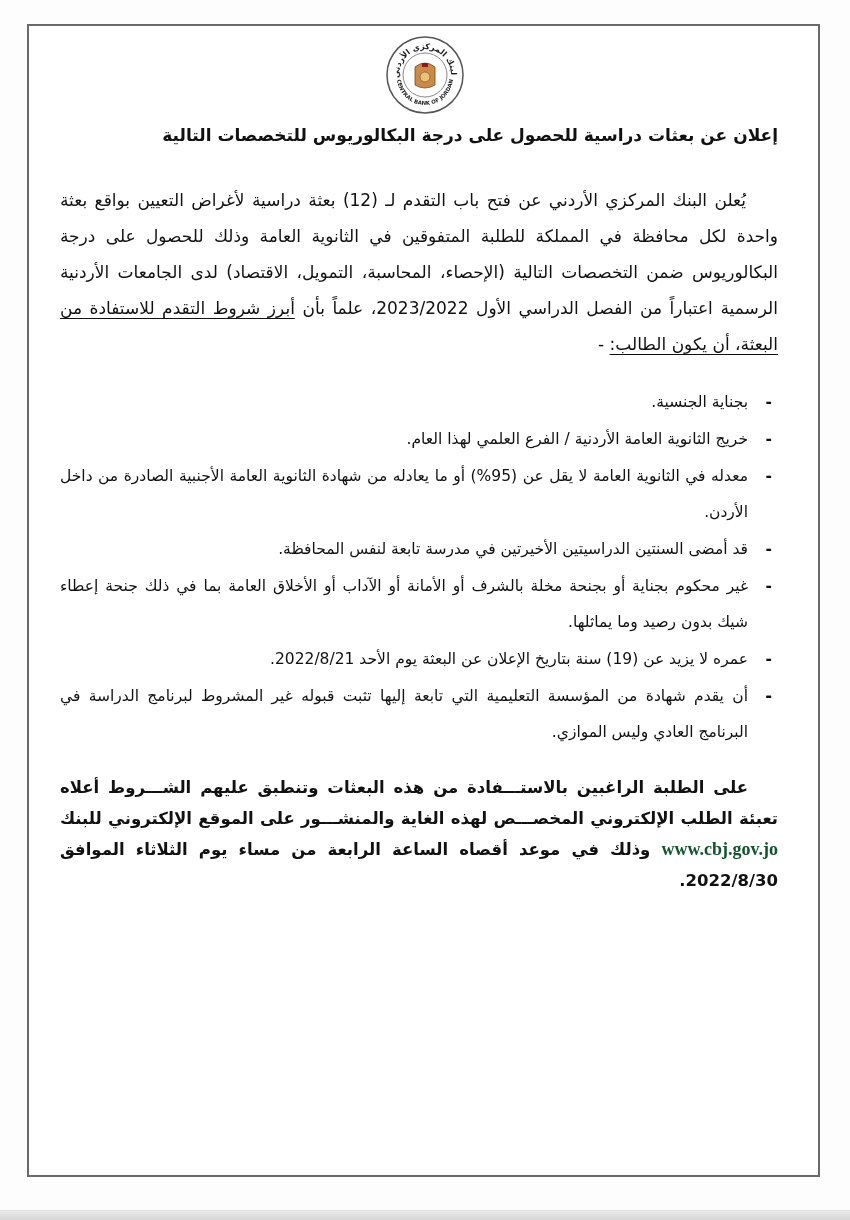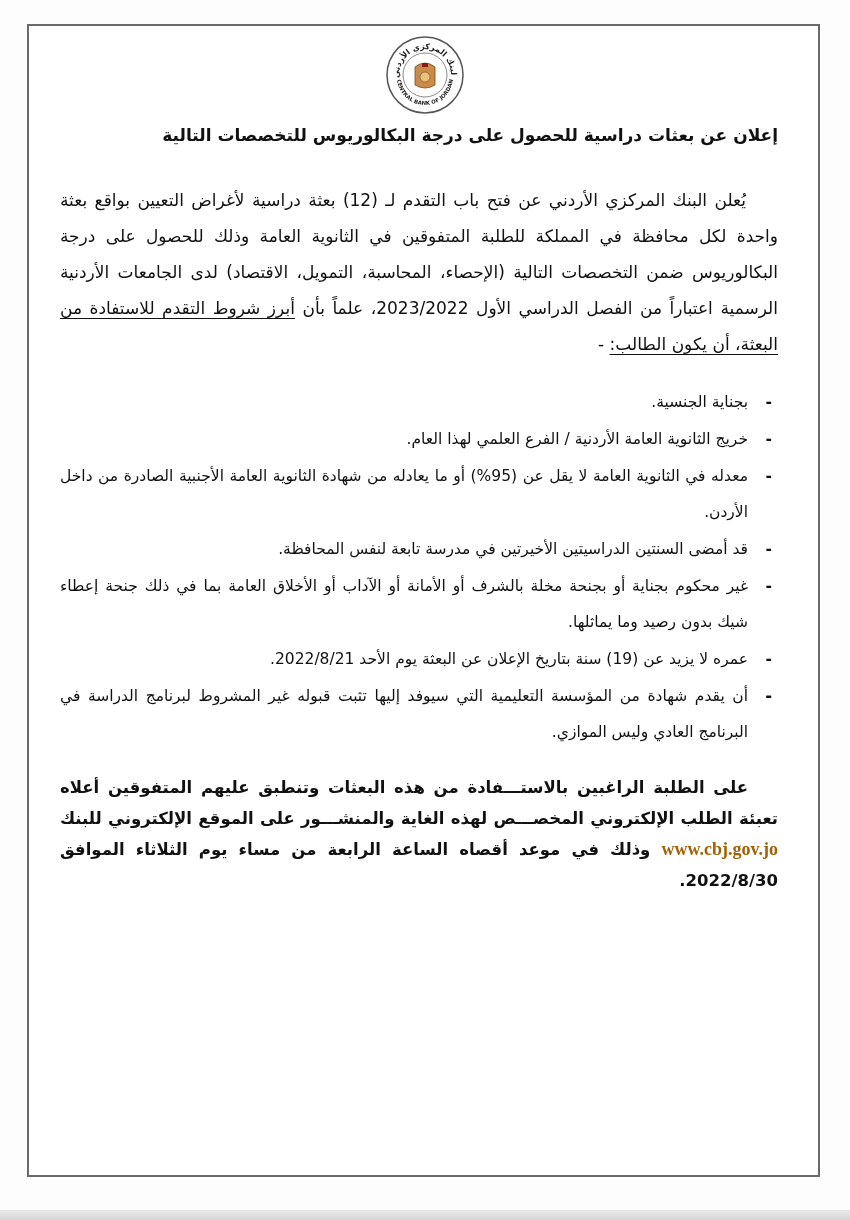--- a/index.html
+++ b/index.html
@@ -53,21 +53,21 @@
     .conditions li .dash {
       position: absolute; right: 6px; top: 0; font-weight: bold;
     }
     .apply {
       margin-top: 22px;
       font-weight: bold; font-size: 16.5px; line-height: 31px;
       text-align: justify; text-align-last: right;
       text-indent: 30px;
     }
     .apply .link {
-      color: #a16207; font-family: "Liberation Serif", "DejaVu Serif", serif;
+      color: #14532d; font-family: "Liberation Serif", "DejaVu Serif", serif;
       font-size: 18px; direction: ltr; unicode-bidi: embed;
     }
     .terms {
       margin-top: 24px;
       font-weight: bold; font-size: 17px; line-height: 36px;
       text-align: justify; text-align-last: center;
       text-indent: 30px;
     }
   </style>
 </head>
@@ -101,20 +101,20 @@
   <p class="intro"><span>يُعلن البنك المركزي الأردني عن فتح باب التقدم لـ (12) بعثة دراسية لأغراض التعيين بواقع بعثة واحدة لكل محافظة في المملكة للطلبة المتفوقين في الثانوية العامة وذلك للحصول على درجة البكالوريوس ضمن التخصصات التالية (الإحصاء، المحاسبة، التمويل، الاقتصاد) لدى الجامعات الأردنية الرسمية اعتباراً من الفصل الدراسي الأول 2023/2022، علماً بأن </span><u>أبرز شروط التقدم للاستفادة من البعثة، أن يكون الطالب:</u><span> -</span></p>
 
   <ul class="conditions">
     <li><span class="dash">-</span><span>بجناية الجنسية.</span></li>
     <li><span class="dash">-</span><span>خريج الثانوية العامة الأردنية / الفرع العلمي لهذا العام.</span></li>
     <li><span class="dash">-</span><span>معدله في الثانوية العامة لا يقل عن (95%) أو ما يعادله من شهادة الثانوية العامة الأجنبية الصادرة من داخل الأردن.</span></li>
     <li><span class="dash">-</span><span>قد أمضى السنتين الدراسيتين الأخيرتين في مدرسة تابعة لنفس المحافظة.</span></li>
     <li><span class="dash">-</span><span>غير محكوم بجناية أو بجنحة مخلة بالشرف أو الأمانة أو الآداب أو الأخلاق العامة بما في ذلك جنحة إعطاء شيك بدون رصيد وما يماثلها.</span></li>
     <li><span class="dash">-</span><span>عمره لا يزيد عن (19) سنة بتاريخ الإعلان عن البعثة يوم الأحد 2022/8/21.</span></li>
     <li><span class="dash">-</span></li>
-    <li><span class="dash">-</span><span>أن يقدم شهادة من المؤسسة التعليمية التي سيوفد إليها تثبت قبوله غير المشروط لبرنامج الدراسة في البرنامج العادي وليس الموازي.</span></li>
+    <li><span class="dash">-</span><span>أن يقدم شهادة من المؤسسة التعليمية التي تابعة إليها تثبت قبوله غير المشروط لبرنامج الدراسة في البرنامج العادي وليس الموازي.</span></li>
   </ul>
 
-  <p class="apply"><span>على الطلبة الراغبين بالاستـــفادة من هذه البعثات وتنطبق عليهم المتفوقين أعلاه تعبئة الطلب الإلكتروني المخصـــص لهذه الغاية والمنشـــور على الموقع الإلكتروني للبنك </span><span class="link">www.cbj.gov.jo</span><span> وذلك في موعد أقصاه الساعة الرابعة من مساء يوم الثلاثاء الموافق 2022/8/30.</span></p>
+  <p class="apply"><span>على الطلبة الراغبين بالاستـــفادة من هذه البعثات وتنطبق عليهم الشـــروط أعلاه تعبئة الطلب الإلكتروني المخصـــص لهذه الغاية والمنشـــور على الموقع الإلكتروني للبنك </span><span class="link">www.cbj.gov.jo</span><span> وذلك في موعد أقصاه الساعة الرابعة من مساء يوم الثلاثاء الموافق 2022/8/30.</span></p>
 
 </div>
 
 <div class="bottom-bar"></div>
 
 </body></html>

